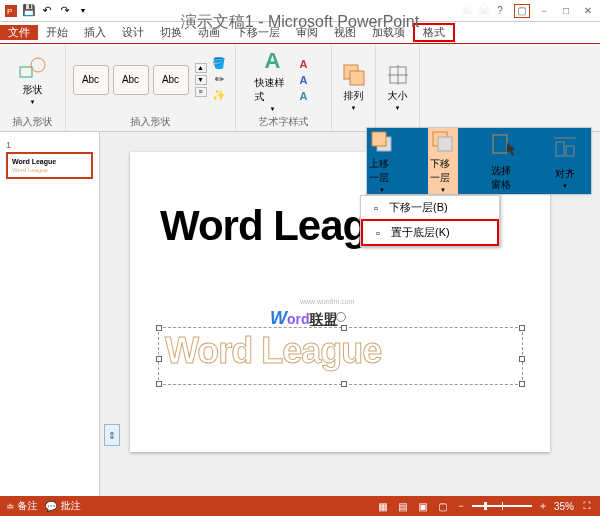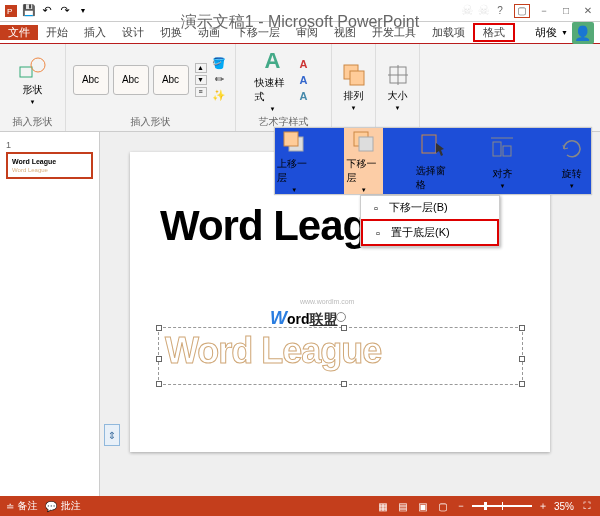--- a/index.html
+++ b/index.html
@@ -21,21 +21,21 @@
 .rgroup { border-right:1px solid #ddd; padding:2px 6px; display:flex; flex-direction:column; align-items:center; justify-content:flex-end; }
 .rgroup-label { font-size:10px; color:#666; margin-top:2px; }
 .rgroup-body { flex:1; display:flex; align-items:center; gap:4px; }
 .big-btn { width:36px; display:flex; flex-direction:column; align-items:center; gap:2px; font-size:10px; }
 .shape-box { width:36px; height:30px; border:1px solid #bbb; border-radius:3px; display:flex; align-items:center; justify-content:center; font-size:10px; background:#fbf8f5; }
 .sgal { display:flex; flex-direction:column; gap:2px; margin-left:2px; }
 .sgal-btn { width:12px; height:10px; border:1px solid #bbb; font-size:7px; display:flex; align-items:center; justify-content:center; }
 .wa-col { display:flex; flex-direction:column; gap:2px; }
 .wa-icn { width:18px; height:14px; display:flex; align-items:center; justify-content:center; }
 
-.pop-ribbon { position:absolute; top:127px; right:8px; width:318px; height:68px; background:#1d4ed8; border:1px solid #ccc; box-shadow:0 0 1px rgba(0,0,0,.2); display:flex; z-index:5;gap:31px; }
+.pop-ribbon { position:absolute; top:127px; right:8px; width:226px; height:68px; background:#0369a1; border:1px solid #ccc; box-shadow:0 0 1px rgba(0,0,0,.2); display:flex; z-index:5;gap:31px; }
 .pop-group { flex:1; display:flex; flex-direction:column; align-items:center; justify-content:center; gap:2px; font-size:10px; padding:2px; }
 .pop-group .icn { height:32px; display:flex; align-items:center; justify-content:center; font-size:20px; }
 .pop-group.hl { background:#fccda6; }
 
 .dropdown { position:absolute; top:195px; left:360px; width:140px; background:#fff; border:1px solid #ccc; box-shadow:1px 1px 3px rgba(0,0,0,.3); z-index:6; }
 .dd-item { padding:4px 8px; display:flex; align-items:center; gap:6px; font-size:11px; }
 .dd-item.hl { border:2px solid #d00; }
 .dd-icn { width:14px; height:14px; display:flex; align-items:center; justify-content:center; font-size:11px; }
 
 .workspace { position:absolute; top:132px; left:0; width:600px; height:364px; display:flex; background:#e8e8e8; }
@@ -43,21 +43,21 @@
 .thumb { border:2px solid #c43e1c; padding:4px; background:#fff; font-size:6px; }
 .thumb .t1 { font-weight:bold; color:#000; font-size:7px; }
 .thumb .t2 { color:#d8b080; font-size:6px; margin-top:2px; }
 .tnum { font-size:9px; color:#666; display:inline-block; margin-bottom:2px; }
 
 .canvas-area { flex:1; position:relative; background:#efefef; overflow:hidden; }
 .slide { position:absolute; top:20px; left:30px; width:420px; height:300px; background:#fff; box-shadow:0 1px 3px rgba(0,0,0,.3); }
 .wl-black { position:absolute; top:50px; left:30px; font-size:42px; font-weight:900; color:#000; letter-spacing:-1px; font-family:Arial Black,sans-serif; }
 .logo-sm { position:absolute; top:156px; left:140px; font-size:14px; font-weight:bold; }
 .logo-sm .w { color:#2a7de0; font-style:italic; font-size:18px; }
-.logo-sm .ord { color:#000000; }
+.logo-sm .ord { color:#8b5cf6; }
 .logo-sm .lm { color:#333;text-decoration:underline; }
 .logo-sm .url { position:absolute; top:-10px; left:30px; font-size:7px; color:#bbb; font-weight:normal; }
 .sel-box { position:absolute; top:175px; left:28px; width:365px; height:58px; border:1px dashed #999; }
 .sel-box .h { position:absolute; width:6px; height:6px; border:1px solid #666; background:#fff; }
 .sel-box .rot { position:absolute; top:-16px; left:50%; transform:translateX(-50%); width:10px; height:10px; border:1px solid #888; border-radius:50%; background:#fff; }
 .wl-outline { position:absolute; top:178px; left:35px; font-size:36px; font-weight:900; color:transparent; -webkit-text-stroke:1px #d0a878; letter-spacing:-1px; font-family:Arial Black,sans-serif; }
 .anchor-ic { position:absolute; bottom:50px; left:4px; width:16px; height:22px; border:1px solid #90b8dc; background:#e8f0f8; display:flex; align-items:center; justify-content:center; font-size:10px; color:#4070a0; }
 
 .statusbar { position:absolute; bottom:0; left:0; width:600px; height:20px; background:#c43e1c; color:#fff; display:flex; align-items:center; font-size:10px; padding:0 6px; gap:8px; }
 .sb-item { display:flex; align-items:center; gap:3px; }
@@ -97,28 +97,22 @@
 <div class="tabs">
   <div class="tab file">文件</div>
   <div class="tab">开始</div>
   <div class="tab">插入</div>
   <div class="tab">设计</div>
   <div class="tab">切换</div>
   <div class="tab">动画</div>
   <div class="tab">下移一层</div>
   <div class="tab">审阅</div>
   <div class="tab">视图</div>
-  <div class="tab">开发工具</div>
   <div class="tab">加载项</div>
   <div class="tab active">格式</div>
-  <div class="tab-user">
-    <span>胡俊</span>
-    <span style="font-size:7px;">▼</span>
-    <div class="avatar">👤</div>
-  </div>
 </div>
 
 <div class="ribbon">
   <div class="rgroup" style="width:66px;">
     <div class="rgroup-body">
       <div class="big-btn">
         <svg width="30" height="26">
             <rect x="2" y="12" width="12" height="10" fill="none" stroke="#3a7"></rect>
             <circle cx="20" cy="10" r="7" fill="none" stroke="#e84"></circle>
           </svg>

